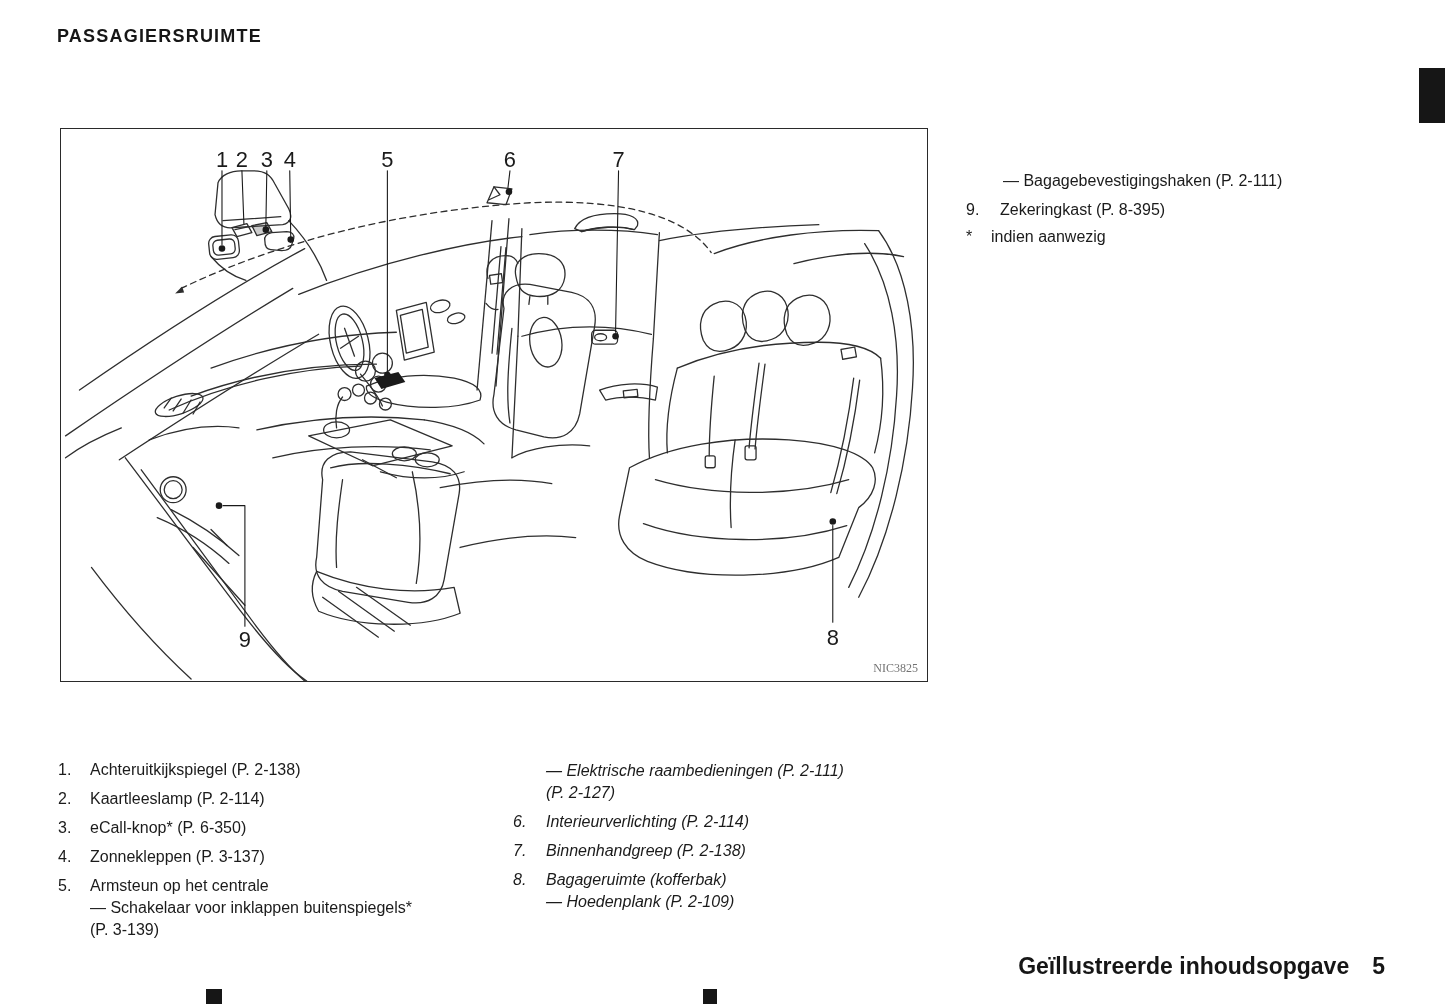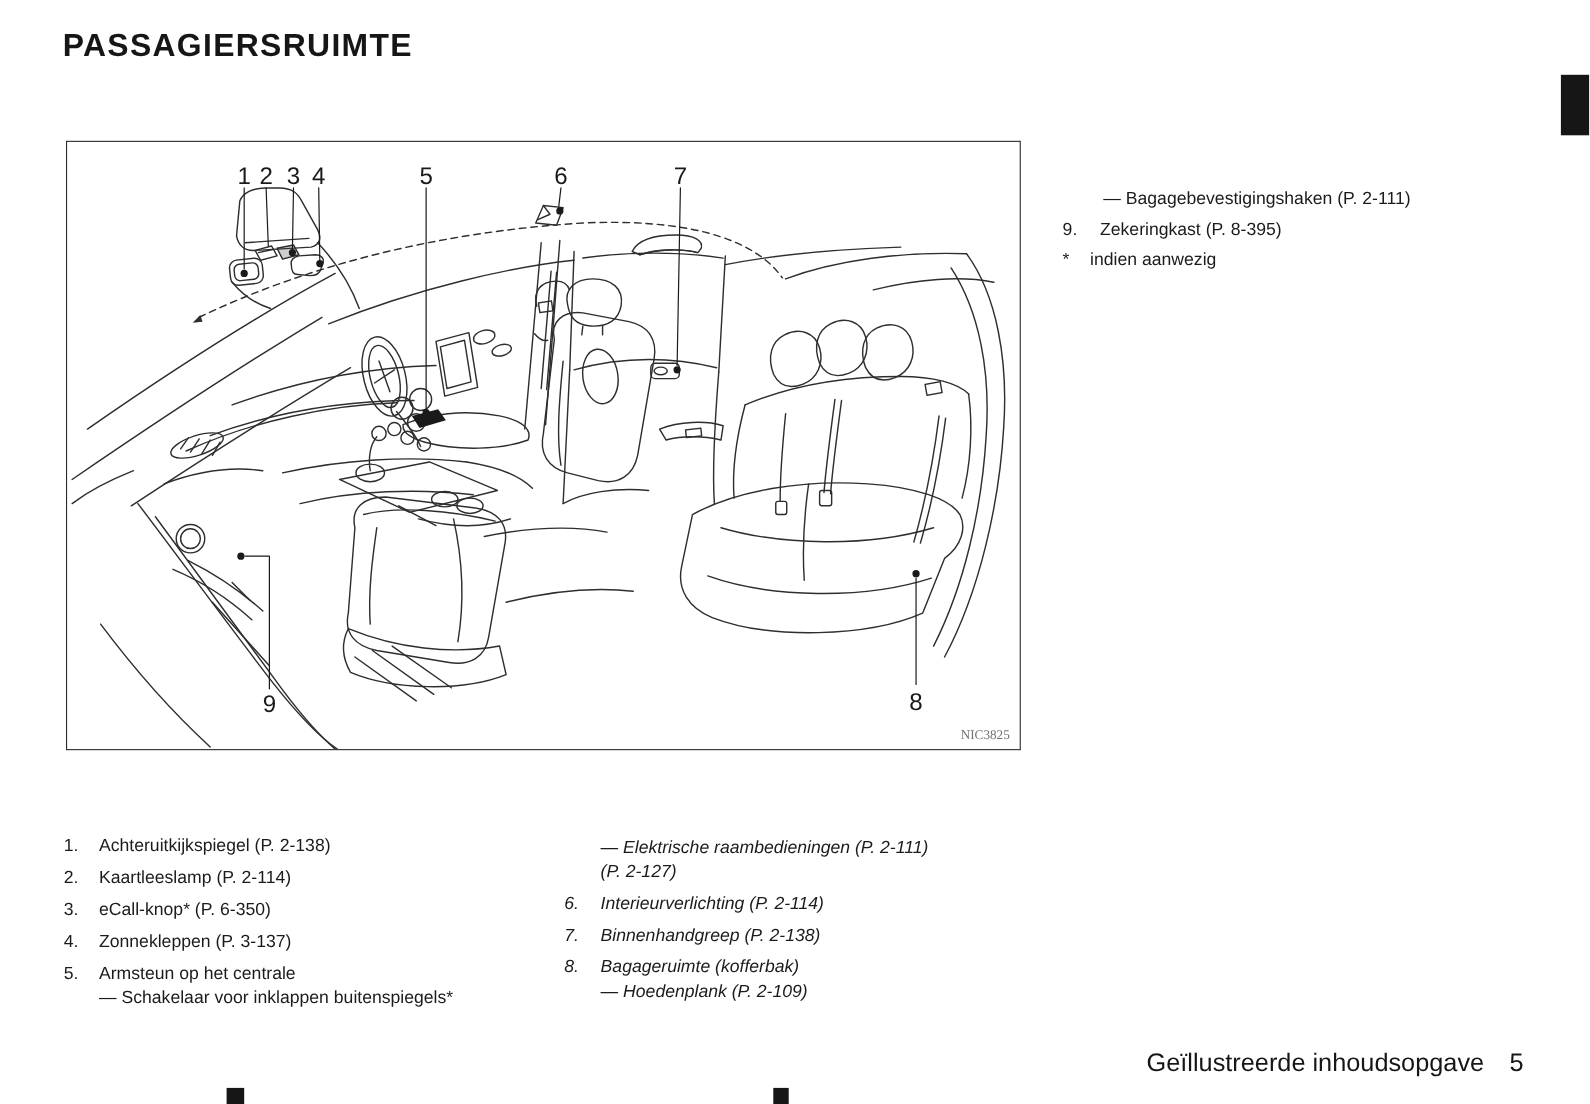--- a/index.html
+++ b/index.html
@@ -1,21 +1,21 @@
 <!DOCTYPE html>
 <html><head>
 <meta charset="utf-8">
 <style>
   html,body{margin:0;padding:0;background:#ffffff;}
   .page{
     position:relative;width:1445px;height:1004px;background:#ffffff;overflow:hidden;
     font-family:"Liberation Sans", sans-serif;color:#1b1b1b;
   }
   .title{
-    position:absolute;left:57px;top:26px;font-size:29px;font-weight:600;
+    position:absolute;left:57px;top:26px;font-size:18px;font-weight:600;
     letter-spacing:1.2px;color:#161616;
   }
   .figure-box{
     position:absolute;left:60px;top:128px;width:868px;height:554px;
     border:1.6px solid #2a2a2a;box-sizing:border-box;background:#fff;
   }
   .figure-box svg{position:absolute;left:0;top:0;width:100%;height:100%;}
   .figure-code{
     position:absolute;right:9px;bottom:5px;font-size:12px;color:#737373;
     font-family:Liberation Serif, serif;
@@ -30,21 +30,21 @@
   .num{flex:0 0 32px;}
   .col-middle .num{flex:0 0 33px;}
   .col-right .num{flex:0 0 34px;}
   .col-right .marker{flex:0 0 25px;}
   .sub{padding-left:32px;}
   .col-middle .sub{padding-left:33px;}
   .col-right .cont{padding-left:37px;}
   .footnote{margin-top:5px;}
   .footer{
     position:absolute;right:60px;top:953px;display:flex;align-items:baseline;gap:23px;
-    font-size:23px;font-weight:400;color:#161616;
+    font-size:23px;font-weight:700;color:#161616;
   }
   .corner-tab{position:absolute;left:1419px;top:68px;width:26px;height:55px;background:#161616;}
   .mark-a{position:absolute;left:206px;top:989px;width:16px;height:15px;background:#161616;}
   .mark-b{position:absolute;left:703px;top:989px;width:14px;height:15px;background:#161616;}
 </style>
 </head>
 <body>
 
 <div class="page">
 
@@ -282,20 +282,21 @@
     </div>
     <div class="row numbered">
       <span class="num">4.</span>
       <span>Zonnekleppen (P. 3-137)</span>
     </div>
     <div class="row numbered">
       <span class="num">5.</span>
       <span>Armsteun op het centrale</span>
     </div>
     <div class="sub">— Schakelaar voor inklappen buitenspiegels*</div>
+    <div class="sub">(P. 3-139)</div>
   </div>
 
   <div class="legend-col col-middle">
     <div class="sub">— Elektrische raambedieningen (P. 2-111)</div>
     <div class="sub">(P. 2-127)</div>
     <div class="row numbered">
       <span class="num">6.</span>
       <span>Interieurverlichting (P. 2-114)</span>
     </div>
     <div class="row numbered">

